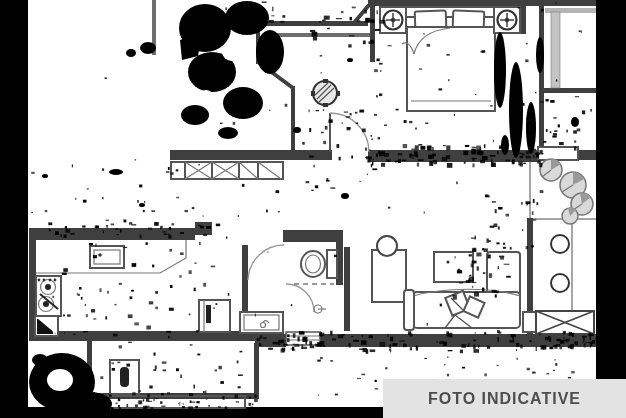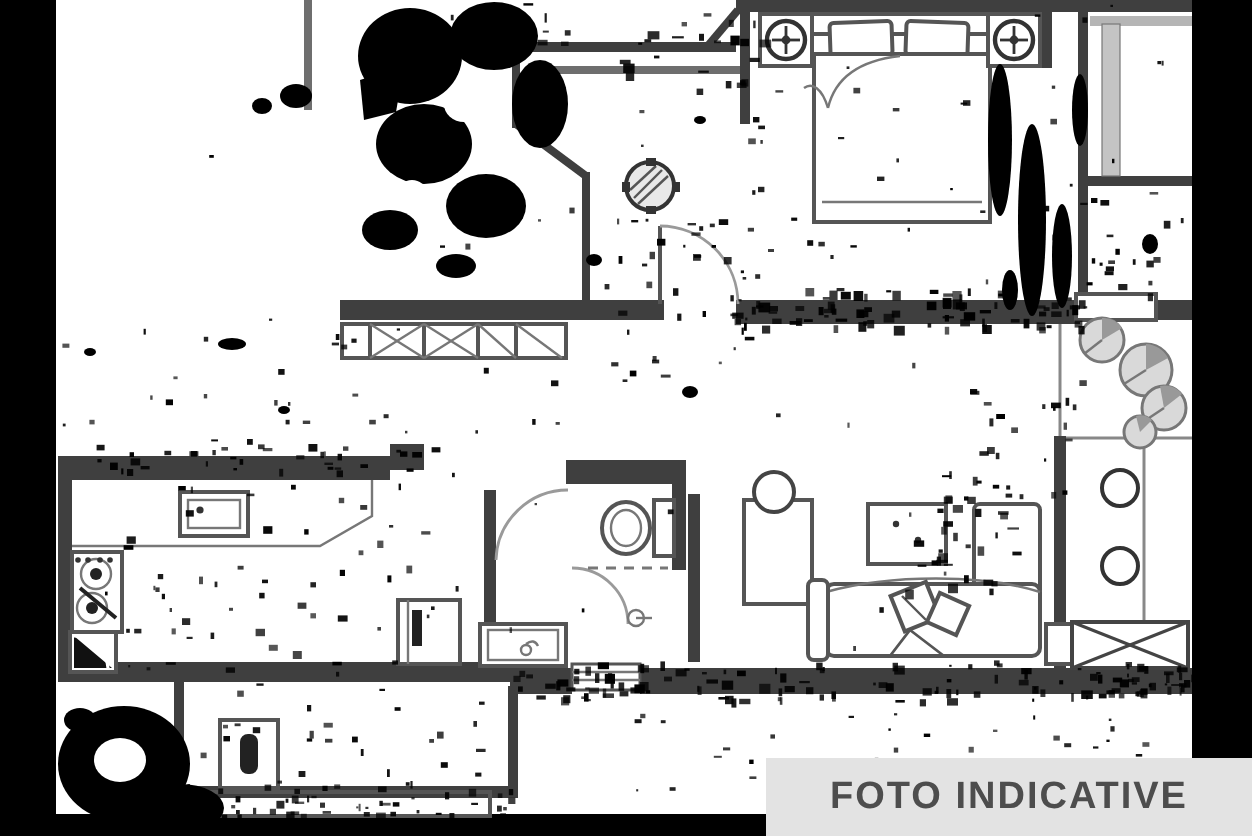--- a/index.html
+++ b/index.html
@@ -10,21 +10,21 @@
   .wall2{fill:#6e6e6e;}
   .furn{fill:#fff;stroke:var(--furn,#555);stroke-width:2;}
   .furn-thin{fill:none;stroke:#777;stroke-width:1.2;}
   .line{stroke:var(--furn,#555);stroke-width:2;fill:none;}
   .thin{stroke:#888;stroke-width:1.5;fill:none;}
   .arc{stroke:#9a9a9a;stroke-width:1.4;fill:none;}
   .noise{fill:var(--noise,#000);}
   .hole{fill:#fff;}
   #banner{position:absolute;left:383px;top:379px;width:243px;height:39px;
           background:var(--banner-bg,#e3e3e3);display:flex;align-items:center;justify-content:center;}
-  #banner span{color:var(--banner-fg,#4d4d4d);font-weight:bold;font-size:19px;letter-spacing:1px;white-space:nowrap;}
+  #banner span{color:var(--banner-fg,#4d4d4d);font-weight:bold;font-size:16px;letter-spacing:1px;white-space:nowrap;}
 </style>
 </head>
 <body>
 
 <div id="stage">
   <svg id="plan-svg" width="626" height="418" viewBox="0 0 626 418">
 
     <g>
         <rect class="noise" x="0" y="0" width="28" height="418"></rect>
       </g>

